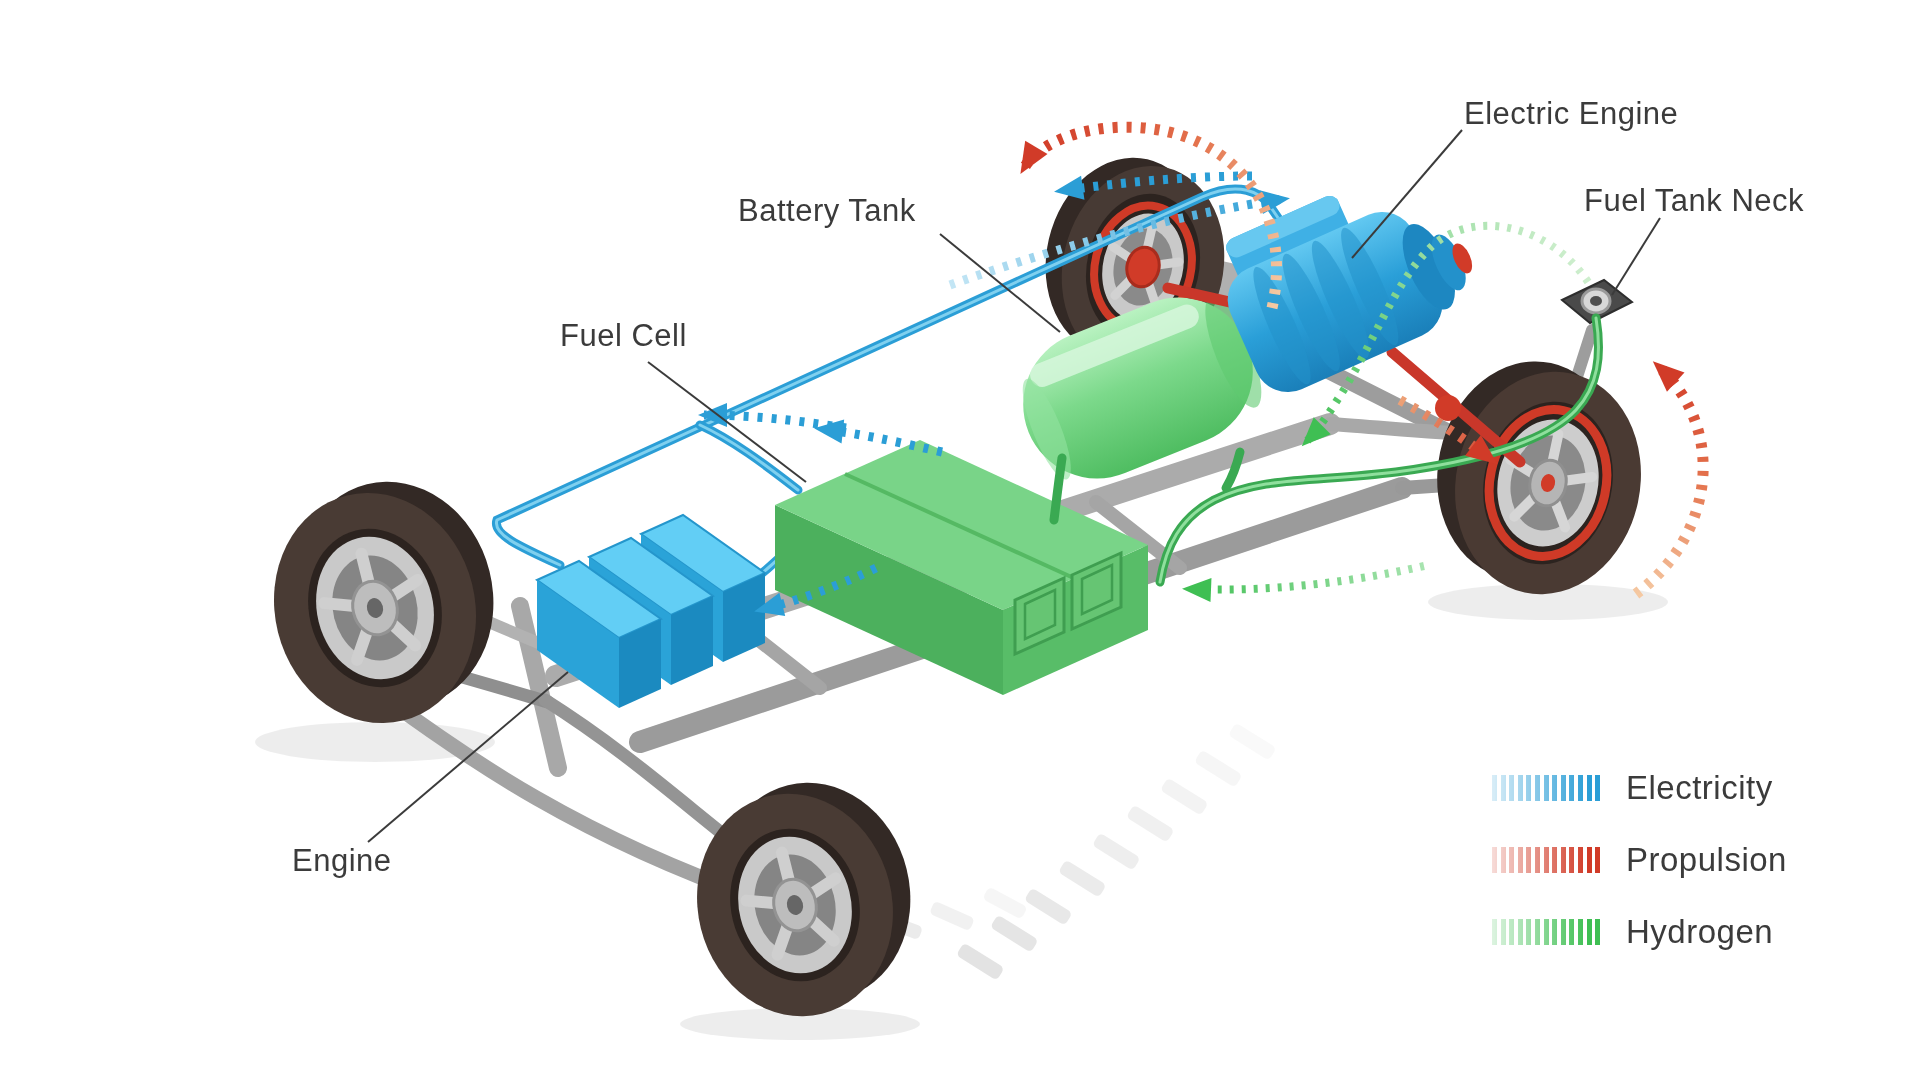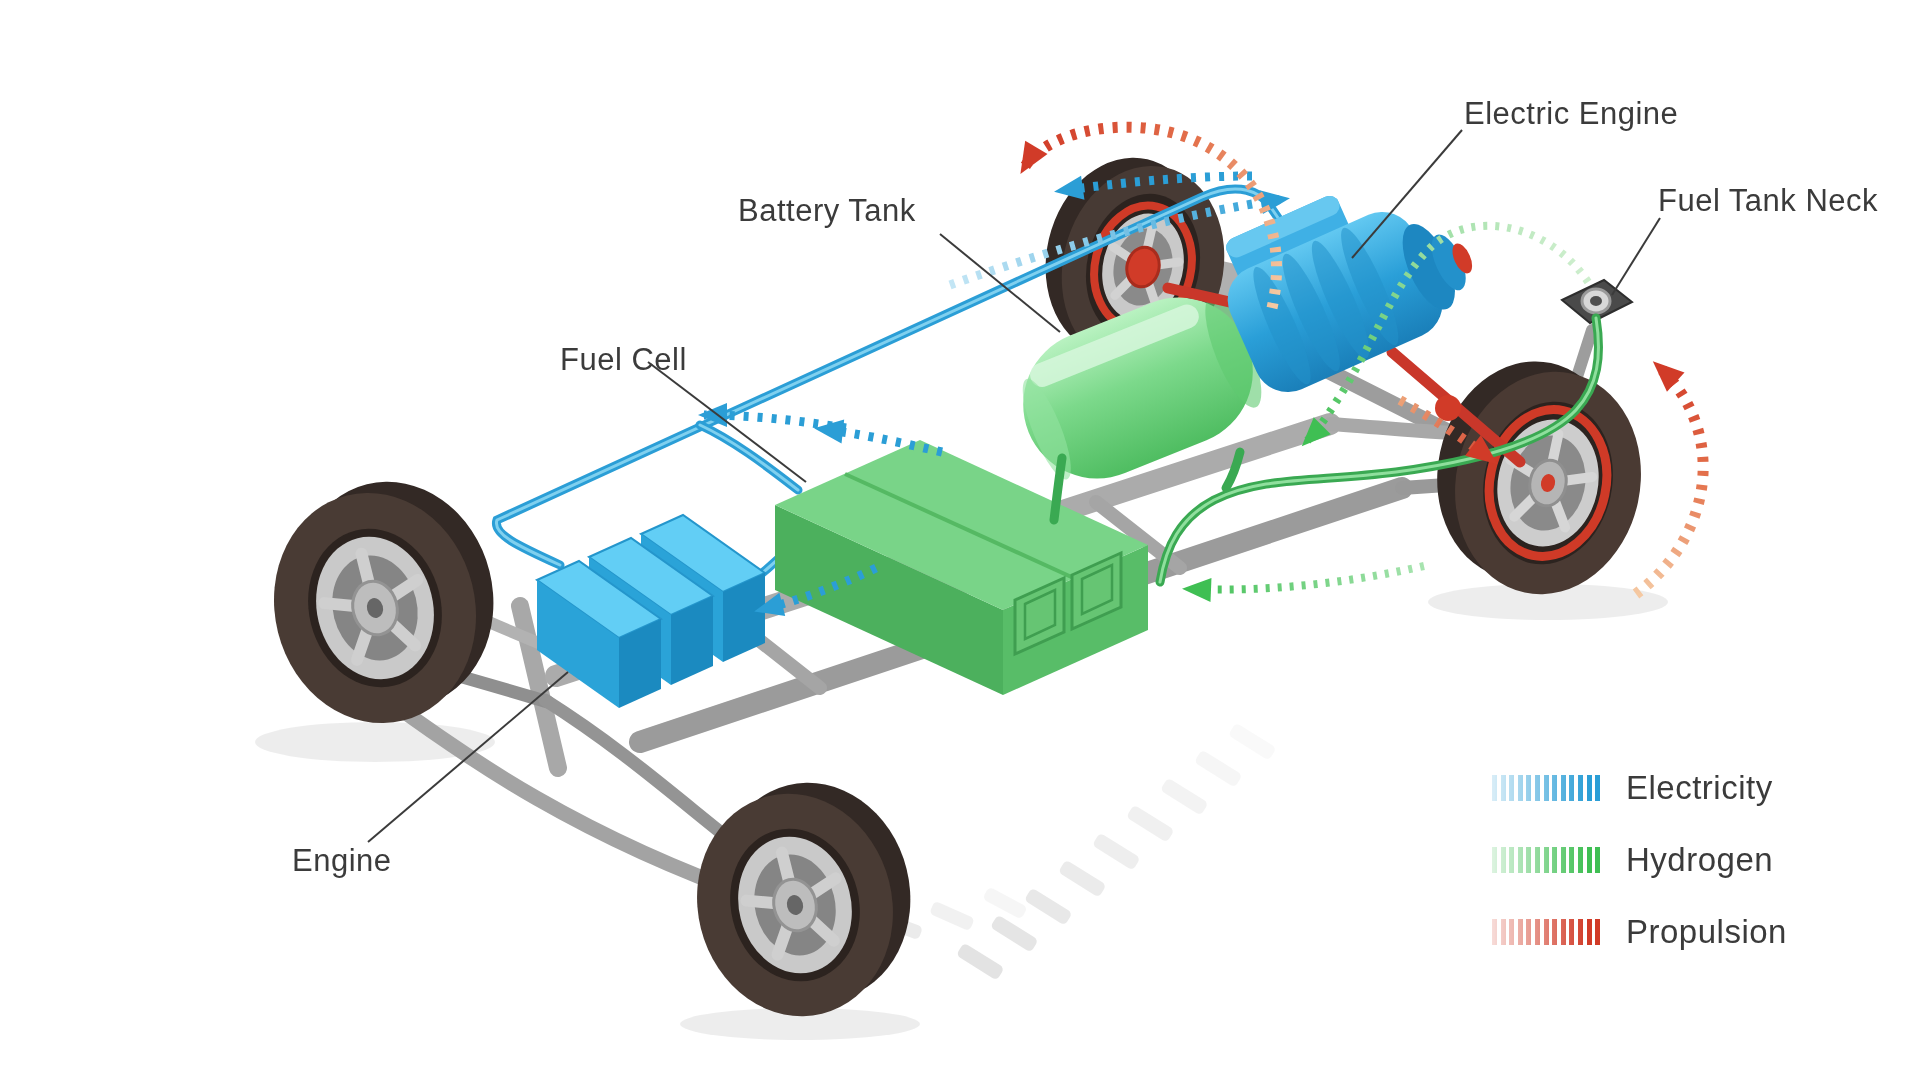--- a/index.html
+++ b/index.html
@@ -271,33 +271,33 @@
   <g stroke="#3b3b3b" stroke-width="2" fill="none">
     <path d="M 1462 130 L 1352 258"></path>
     <path d="M 1660 218 L 1612 295"></path>
     <path d="M 940 234 L 1060 332"></path>
     <path d="M 648 362 L 806 482"></path>
     <path d="M 368 842 L 568 672"></path>
   </g>
 </svg>
 
 <div class="callout" style="left:1464px;top:96px">Electric Engine</div>
-<div class="callout" style="left:1658px;top:183px">Fuel Tank Neck</div>
+<div class="callout" style="left:1584px;top:183px">Fuel Tank Neck</div>
 <div class="callout" style="left:738px;top:193px">Battery Tank</div>
-<div class="callout" style="left:560px;top:342px">Fuel Cell</div>
+<div class="callout" style="left:560px;top:318px">Fuel Cell</div>
 <div class="callout" style="left:292px;top:843px">Engine</div>
 
 <div class="legend">
   <div class="legend-row">
     <div class="swatch" style="color: rgb(43, 158, 214);"></div>
     <div class="legend-label">Electricity</div>
   </div>
   <div class="legend-row">
+    <div class="swatch" style="color: rgb(209, 59, 40);"></div>
+    <div class="legend-label">Propulsion</div>
+  </div>
+  <div class="legend-row">
     <div class="swatch" style="color: rgb(63, 191, 83);"></div>
     <div class="legend-label">Hydrogen</div>
   </div>
-  <div class="legend-row">
-    <div class="swatch" style="color: rgb(209, 59, 40);"></div>
-    <div class="legend-label">Propulsion</div>
-  </div>
 </div>
 
 </div>
 
 </body></html>

